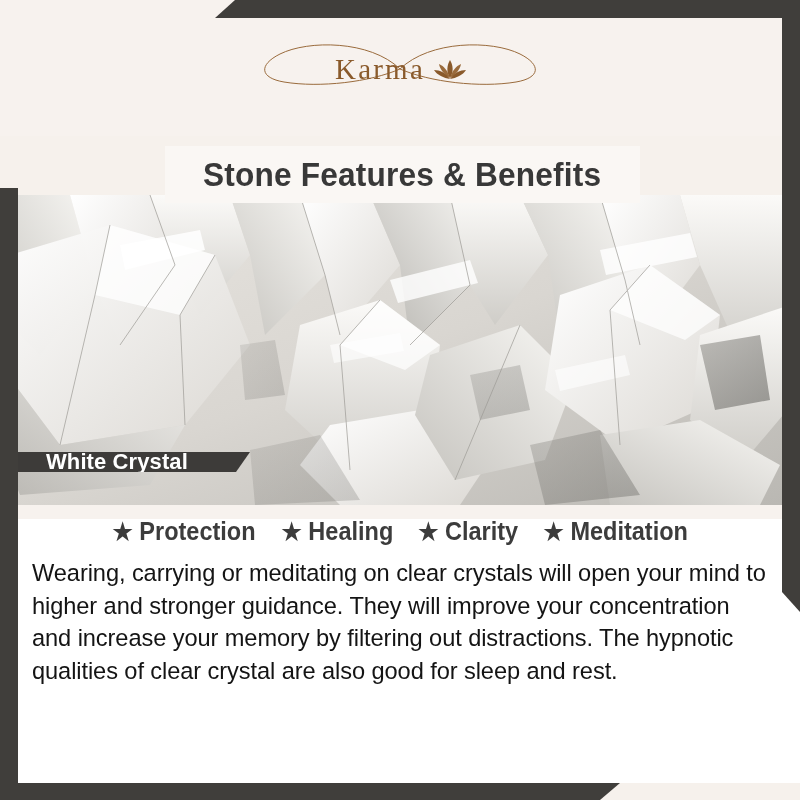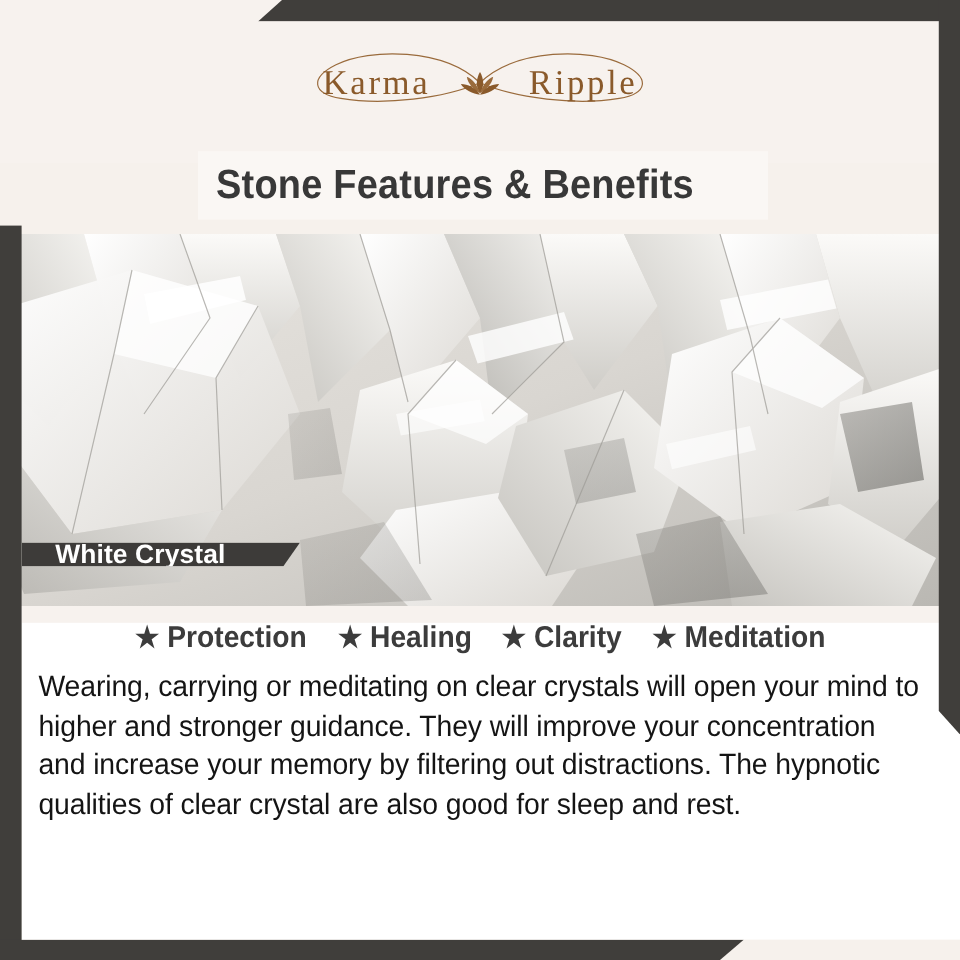--- a/index.html
+++ b/index.html
@@ -60,37 +60,37 @@
     gap:0px;
   }
   .logo-wrap {
     position:relative;
     width:300px; height:62px;
     display:flex; align-items:center; justify-content:center;
   }
   .logo-swirl { position:absolute; inset:0; }
   .logo-text {
     position:relative;
-    display:flex; align-items:center; justify-content:center; gap:22px;
+    display:flex; align-items:center; justify-content:center; gap:6px;
     font-family:"Liberation Serif", serif;
     font-size:29px;
     letter-spacing:2.2px;
     color:#8a5a2b;
     z-index:2;
   }
   .logo-word { padding:0 2px; }
   .lotus { width:34px; height:26px; display:block; }
 
   
   .title-plate {
     position:absolute;
-    left:165px; top:126px;
+    left:165px; top:146px;
     width:475px; height:57px;
     background:#faf7f4;
-    display:flex; align-items:center; 
+    display:flex; align-items:center; justify-content:center;
     z-index:5;
   }
   .title-text {
     font-family:"Liberation Sans Narrow","Liberation Sans",sans-serif;
     font-weight:bold;
     font-size:34px;
     color:#383838;
     letter-spacing:0.2px;
     transform:scaleX(0.93);
     white-space:nowrap;
@@ -186,21 +186,20 @@
         </svg>
         <div class="logo-text">
           <span class="logo-word">Karma</span>
           <svg class="lotus" viewBox="0 0 34 26">
             <path d="M17 4 C20 9, 21 16, 17 22 C13 16, 14 9, 17 4 Z" fill="#8a5a2b"></path>
             <path d="M17 22 C12 19, 7 14, 6 8 C11 10, 15 15, 17 22 Z" fill="#9a6b3c"></path>
             <path d="M17 22 C22 19, 27 14, 28 8 C23 10, 19 15, 17 22 Z" fill="#9a6b3c"></path>
             <path d="M17 23 C11 22, 4 19, 1 14 C7 14, 13 17, 17 23 Z" fill="#8a5a2b"></path>
             <path d="M17 23 C23 22, 30 19, 33 14 C27 14, 21 17, 17 23 Z" fill="#8a5a2b"></path>
           </svg>
-          <span class="logo-word">Ripple</span>
         </div>
       </div>
     </div>
   </div>
 
   <div class="photo">
     <svg viewBox="0 0 800 310" preserveAspectRatio="none">
       <defs>
         <linearGradient id="bg1" x1="0" y1="0" x2="1" y2="1">
           <stop offset="0%" stop-color="#e9e6e1"></stop>

